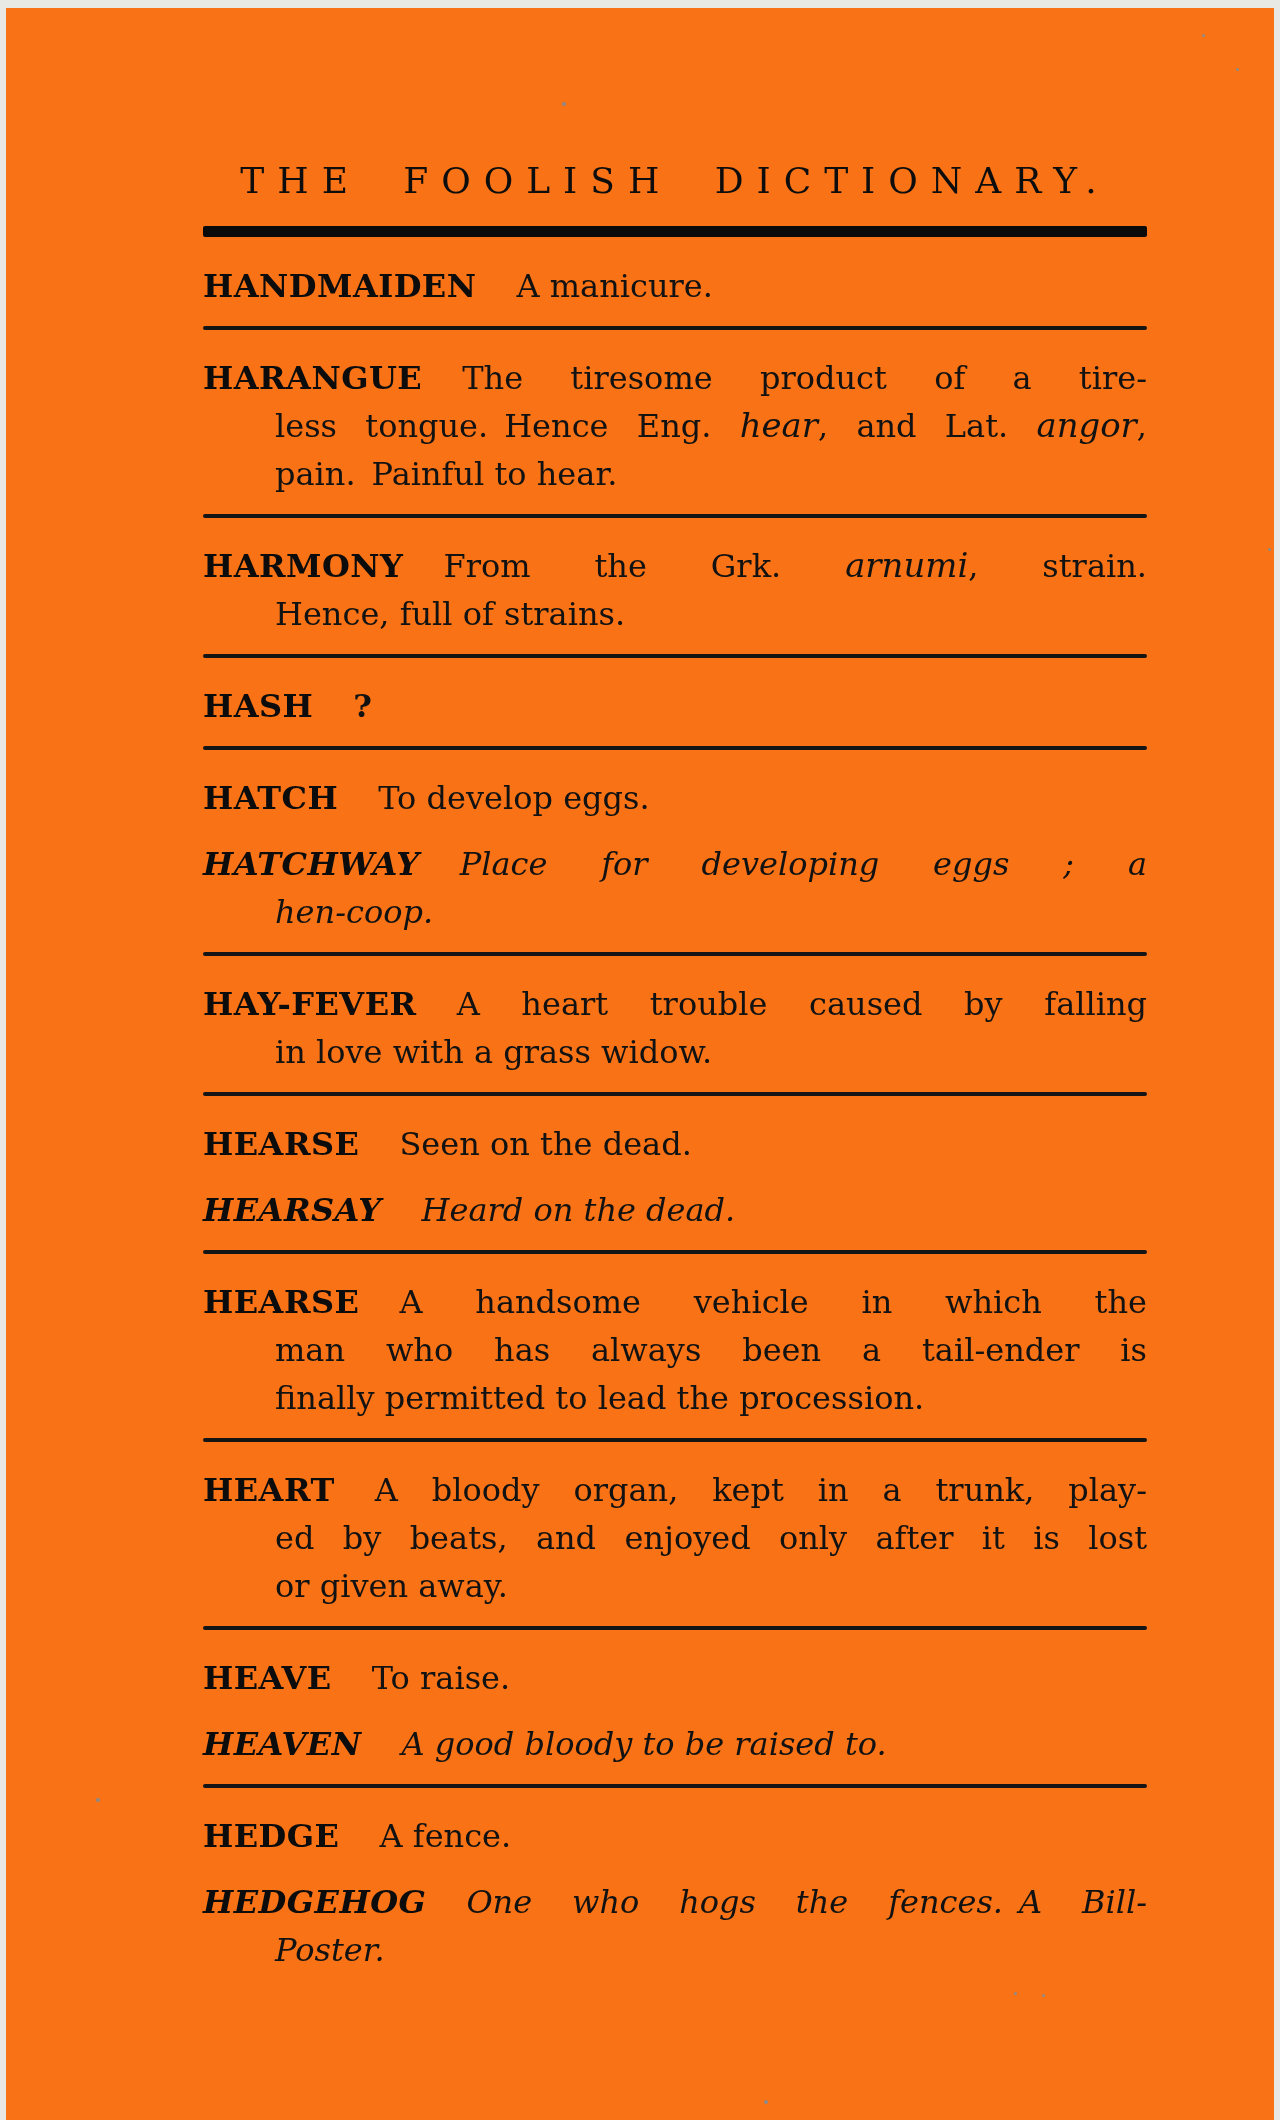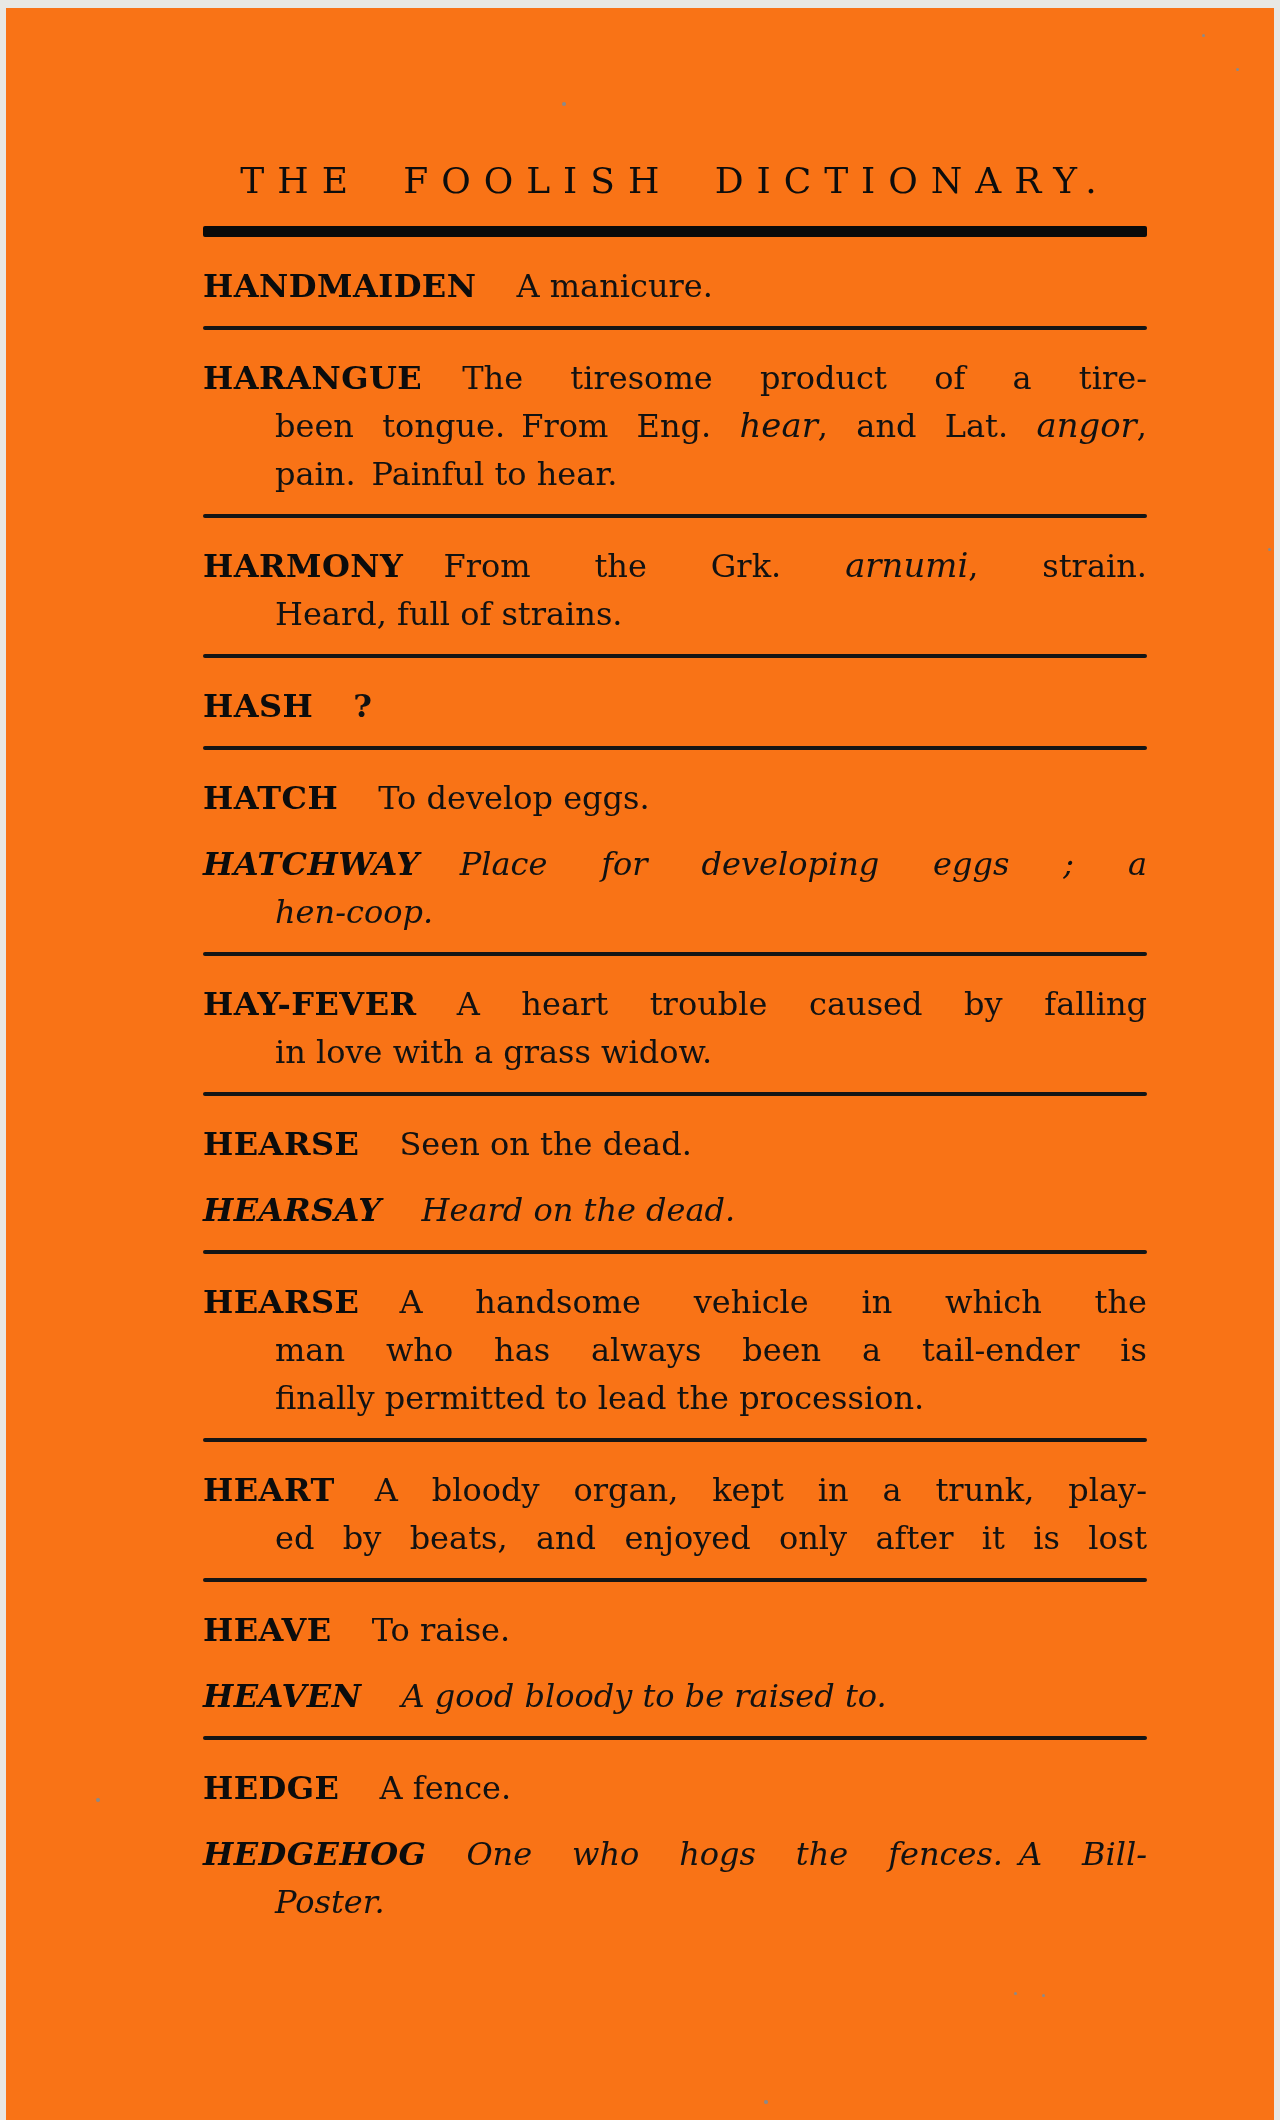--- a/index.html
+++ b/index.html
@@ -41,27 +41,27 @@
   <div class="content">
     <h1 class="title">THE FOOLISH DICTIONARY.</h1>
     <div class="head-rule"></div>
     <div class="entries">
         <div class="entry">
           <div class="line"><span class="term">HANDMAIDEN</span><span>A manicure.</span></div>
         </div>
         <div class="rule"></div>
         <div class="entry">
           <div class="line j"><span class="term">HARANGUE</span><span>The tiresome product of a tire-</span></div>
-          <div class="line j cont"><span>been tongue. From Eng. </span><em>hear</em><span>, and Lat. </span><em>angor</em><span>,</span></div>
+          <div class="line j cont"><span>less tongue. Hence Eng. </span><em>hear</em><span>, and Lat. </span><em>angor</em><span>,</span></div>
           <div class="line cont"><span>pain. Painful to hear.</span></div>
         </div>
         <div class="rule"></div>
         <div class="entry">
           <div class="line j"><span class="term">HARMONY</span><span>From the Grk. </span><em>arnumi</em><span>, strain.</span></div>
-          <div class="line cont"><span>Heard, full of strains.</span></div>
+          <div class="line cont"><span>Hence, full of strains.</span></div>
         </div>
         <div class="rule"></div>
         <div class="entry">
           <div class="line"><span class="term">HASH</span><span class="b">?</span></div>
         </div>
         <div class="rule"></div>
         <div class="entry">
           <div class="line"><span class="term">HATCH</span><span>To develop eggs.</span></div>
         </div>
         <div class="entry">
@@ -83,20 +83,21 @@
         <div class="rule"></div>
         <div class="entry">
           <div class="line j"><span class="term">HEARSE</span><span>A handsome vehicle in which the</span></div>
           <div class="line j cont"><span>man who has always been a tail-ender is</span></div>
           <div class="line cont"><span>finally permitted to lead the procession.</span></div>
         </div>
         <div class="rule"></div>
         <div class="entry">
           <div class="line j"><span class="term">HEART</span><span>A bloody organ, kept in a trunk, play-</span></div>
           <div class="line j cont"><span>ed by beats, and enjoyed only after it is lost</span></div>
+          <div class="line cont"><span>or given away.</span></div>
         </div>
         <div class="rule"></div>
         <div class="entry">
           <div class="line"><span class="term">HEAVE</span><span>To raise.</span></div>
         </div>
         <div class="entry">
           <div class="line"><span class="term">HEAVEN</span><span>A good bloody to be raised to.</span></div>
         </div>
         <div class="rule"></div>
         <div class="entry">

